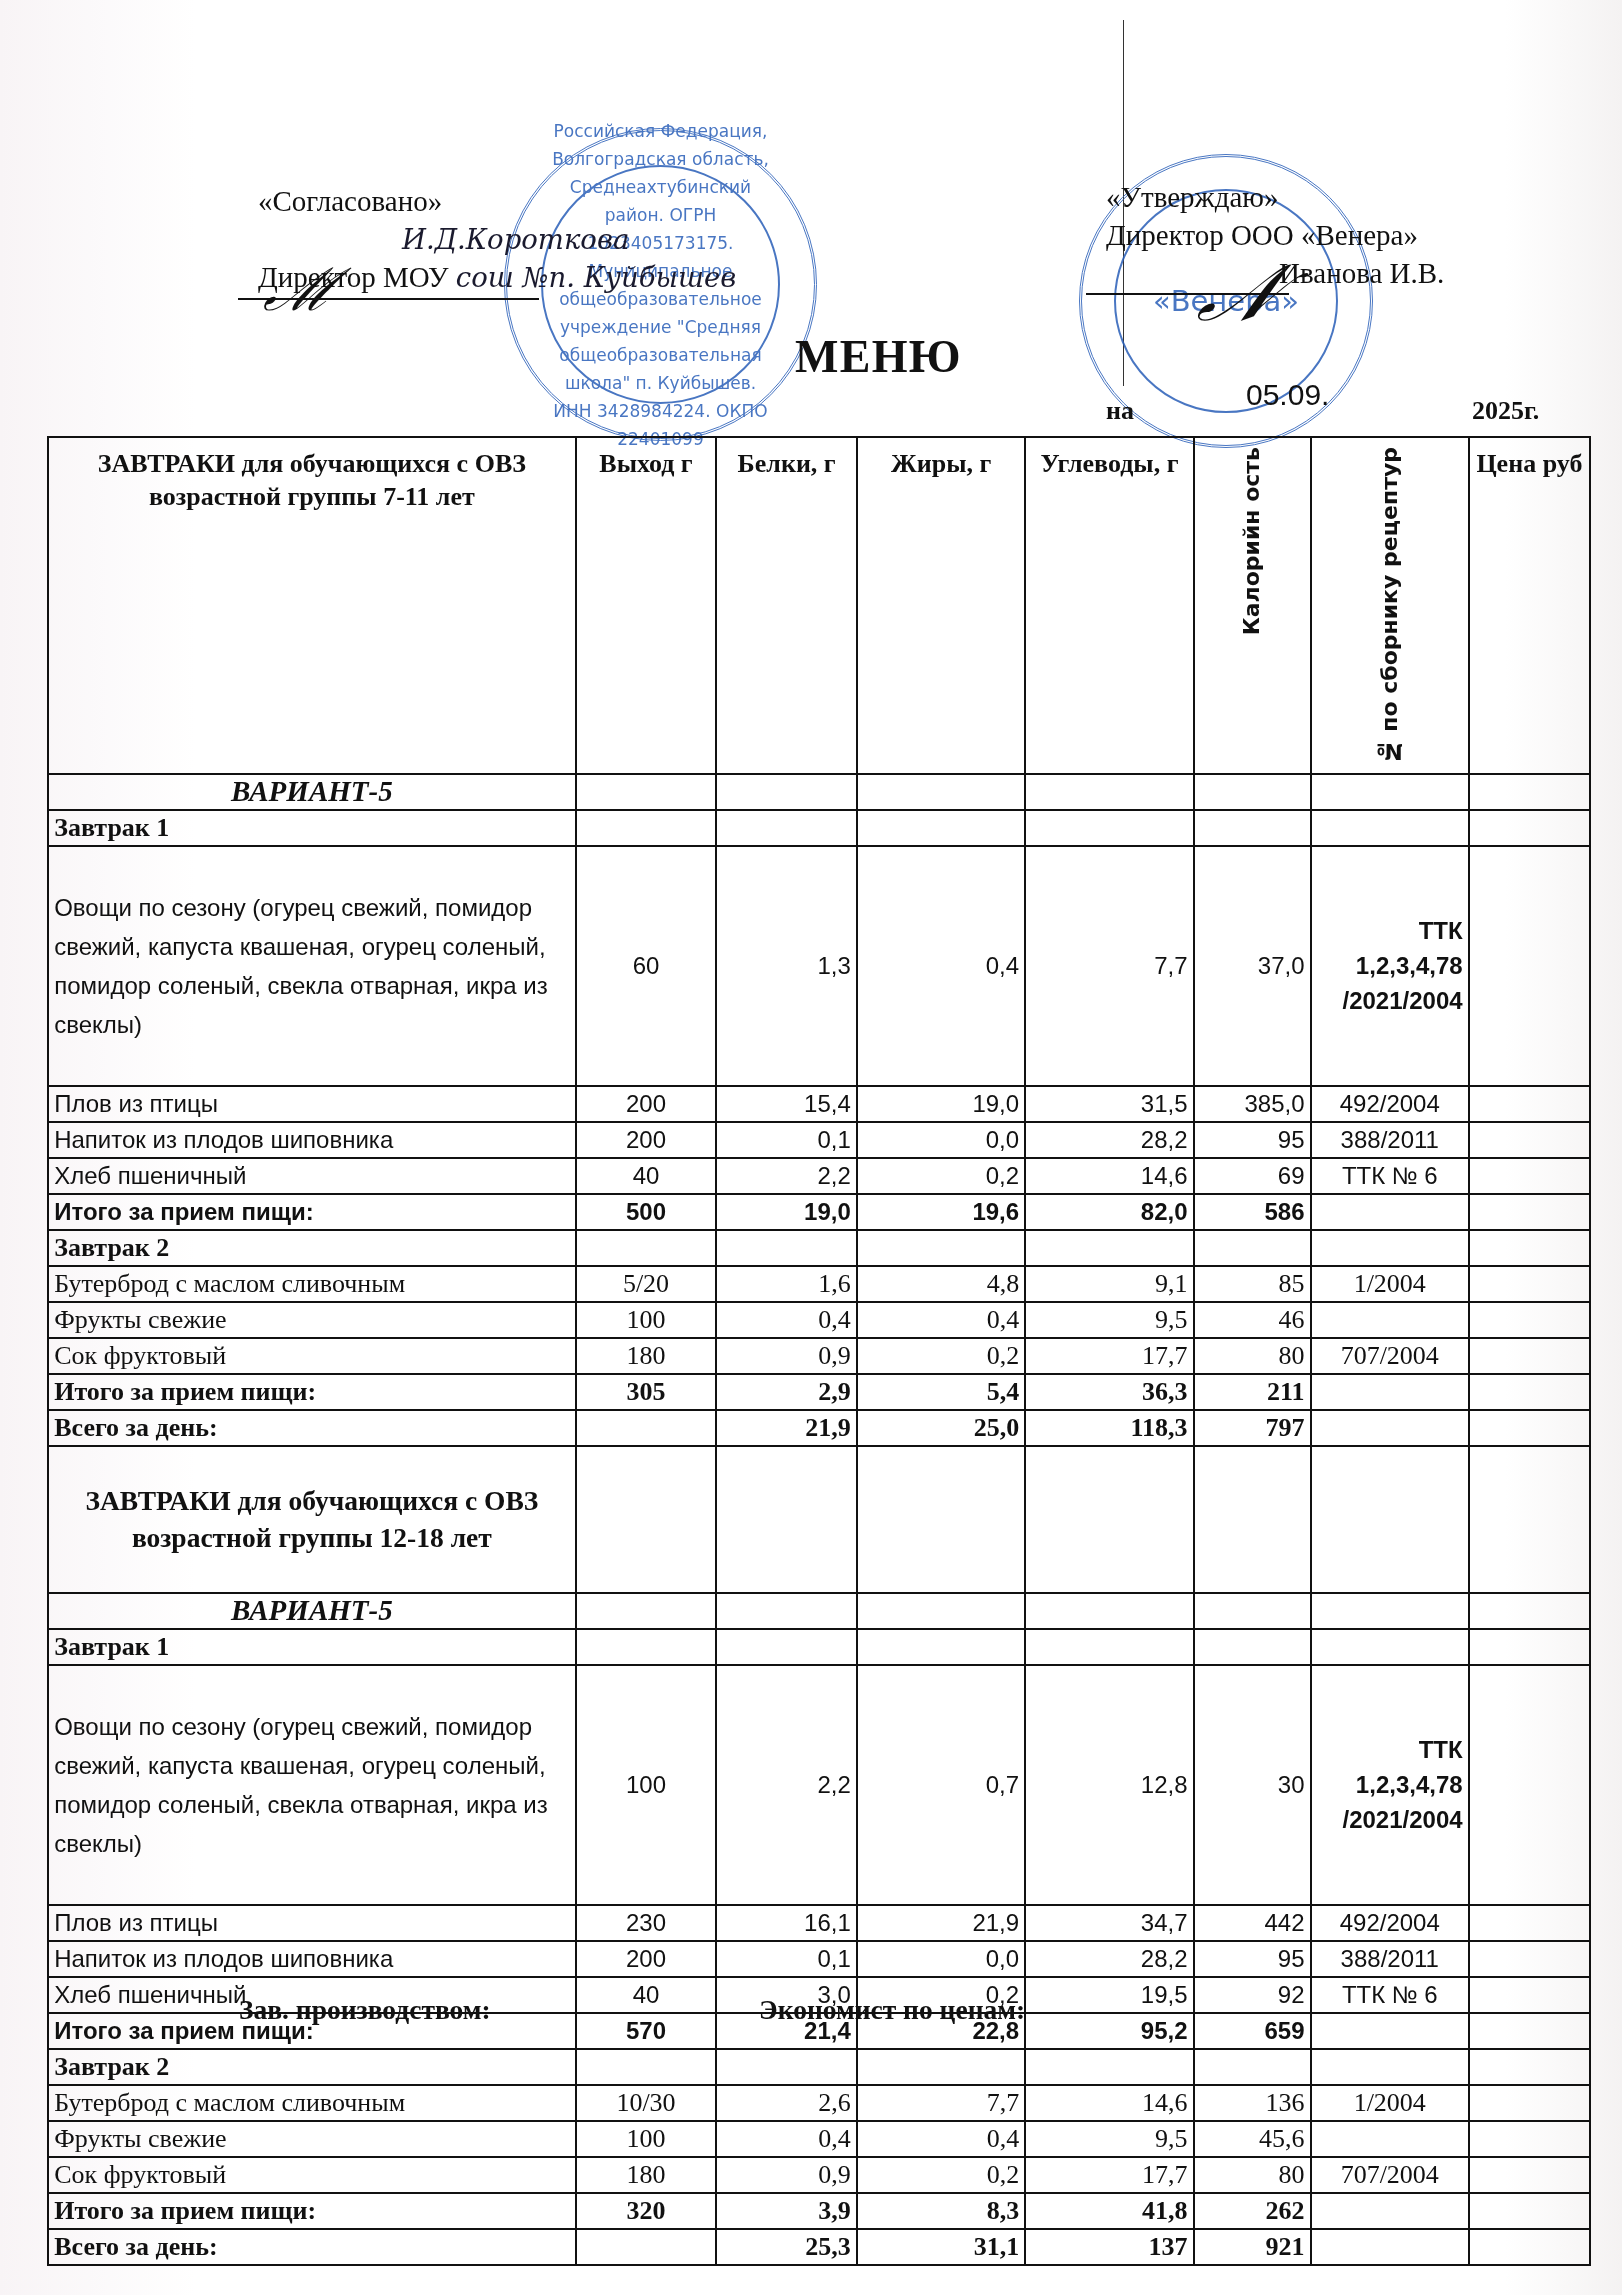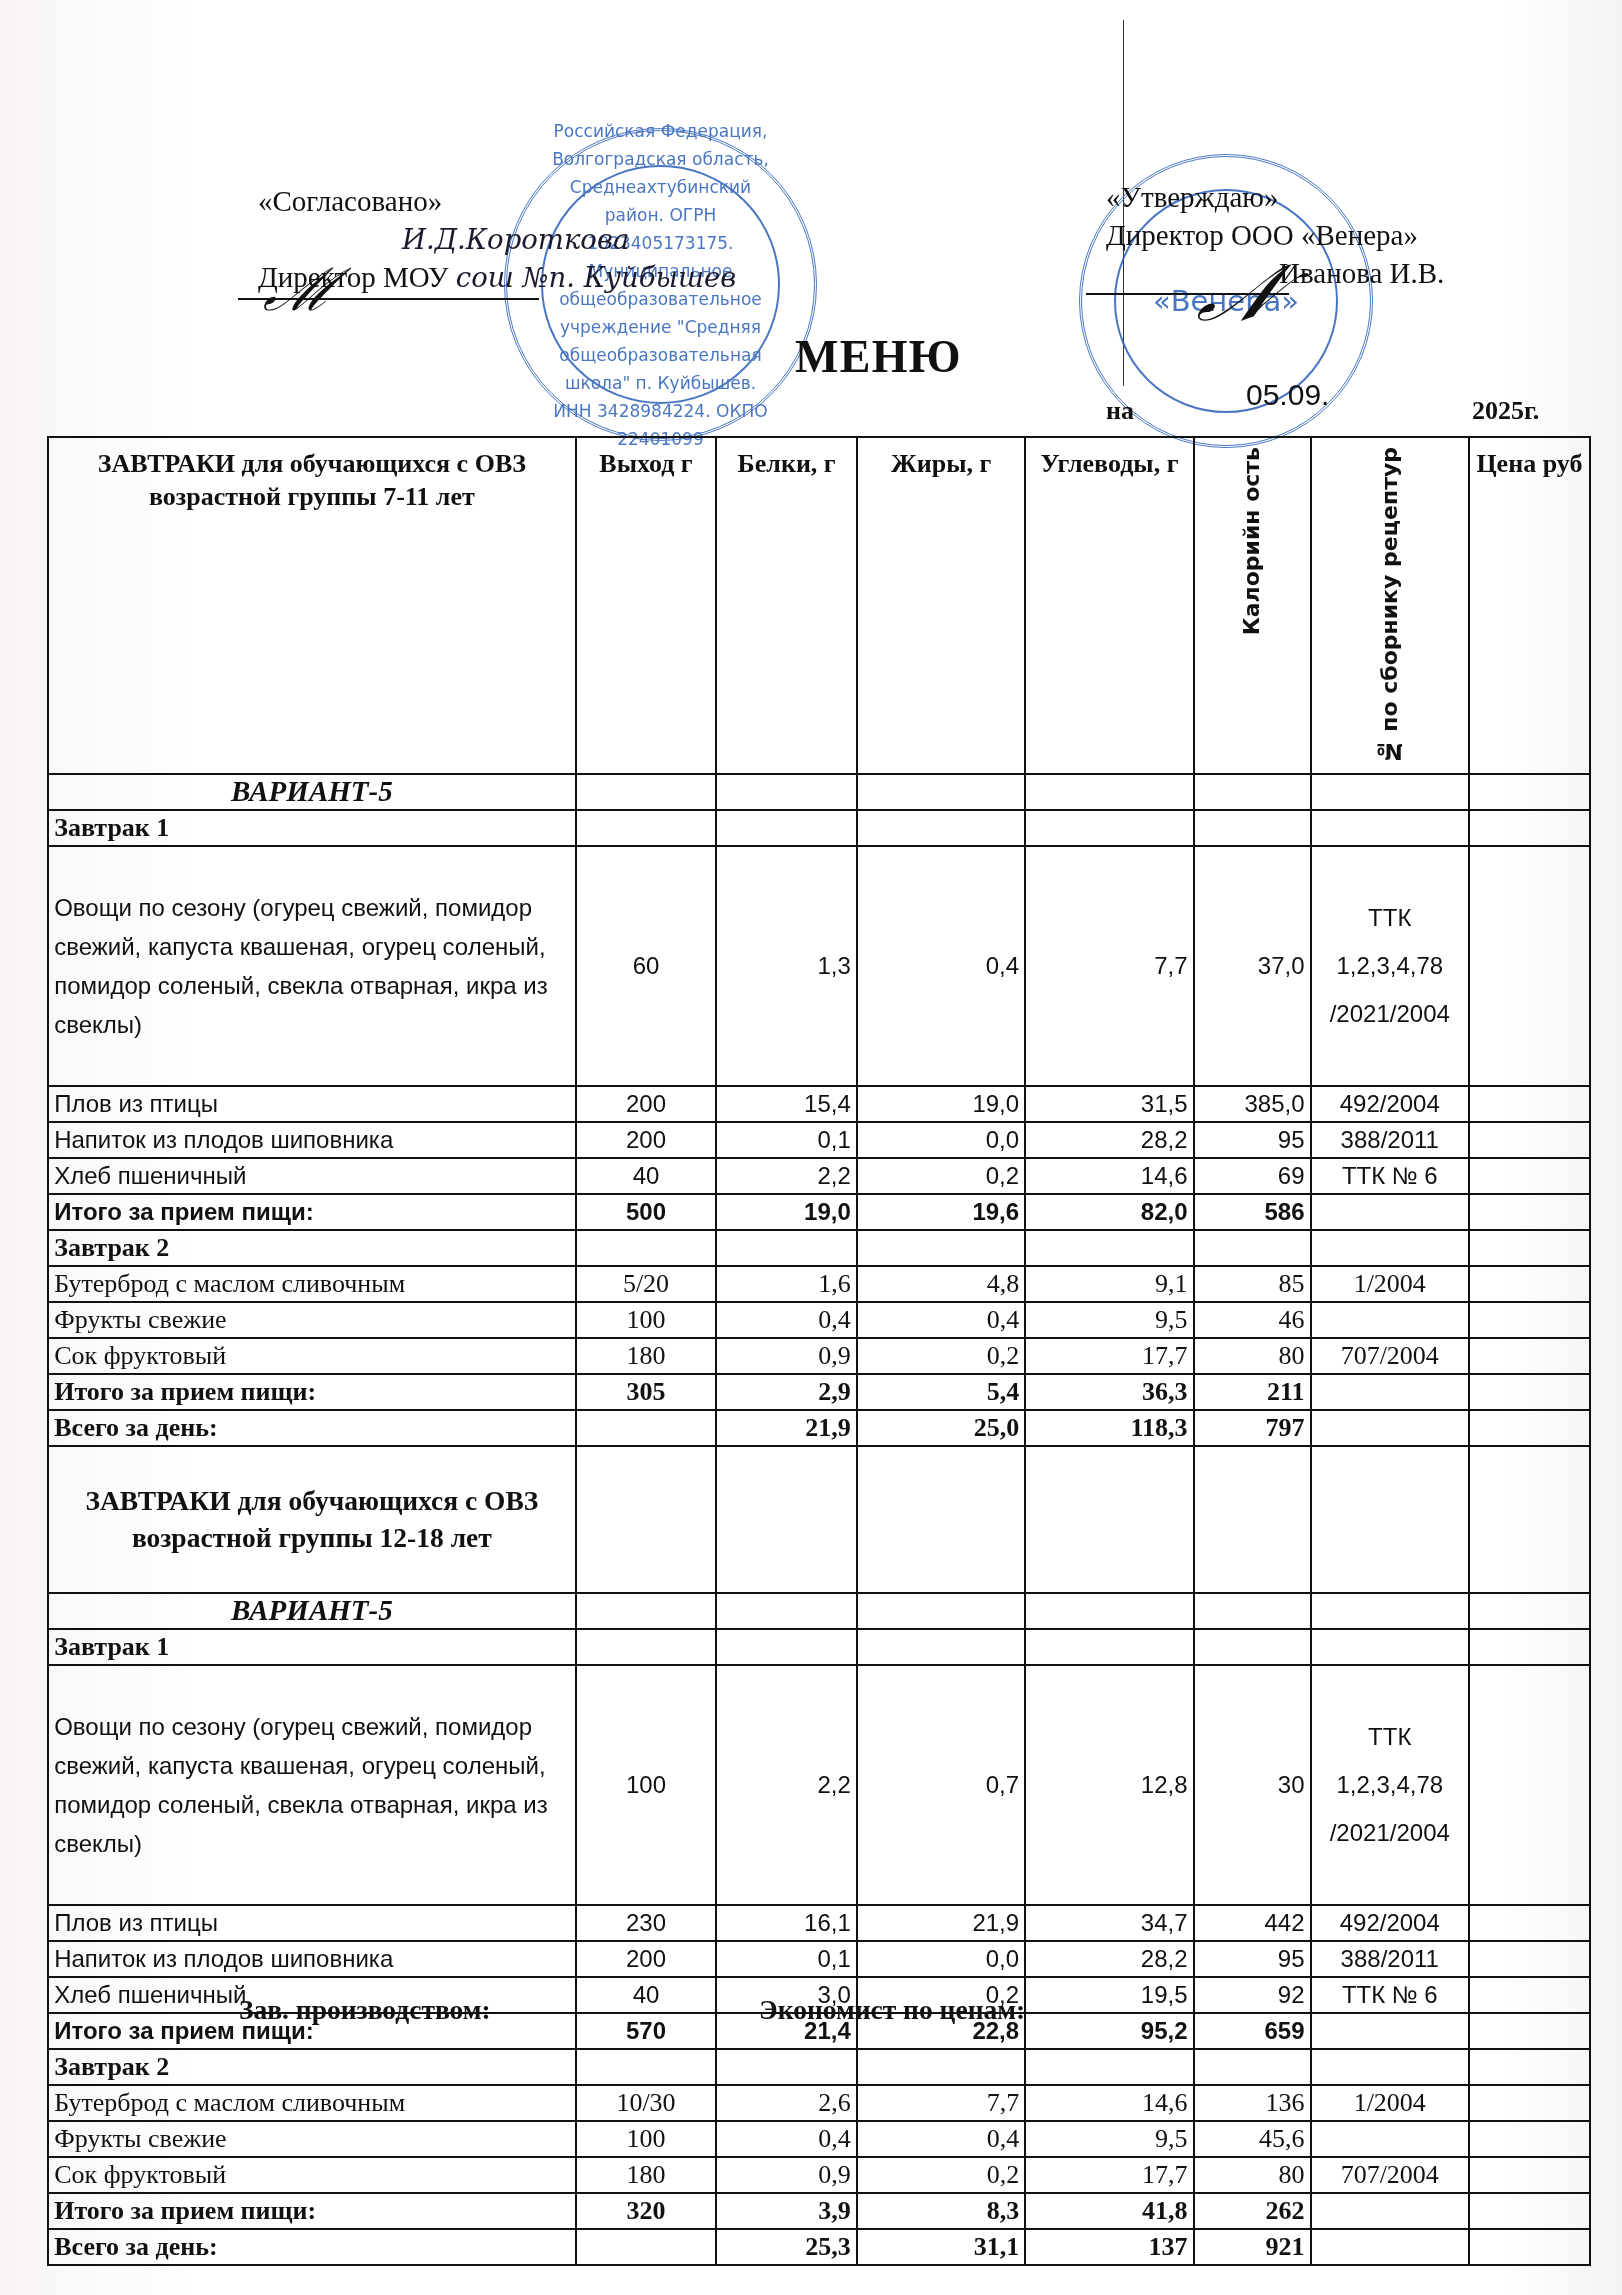--- a/index.html
+++ b/index.html
@@ -44,21 +44,21 @@
   tr.h-row { height: 36px; }
   tr.h-tall { height: 240px; }
   td.sans { font-family: "Liberation Sans", sans-serif; font-size: 24px; }
   td.serif { font-family: "Liberation Serif", serif; font-size: 26px; }
   td.num { text-align: right; }
   td.center { text-align: center; margin-top: 36px; }
   td.bold { font-weight: bold; }
   td.variant { font-style: italic; font-weight: bold; font-size: 29px; text-align: center; font-family: "Liberation Serif", serif; }
   td.group { font-weight: bold; font-size: 27.5px; text-align: center; font-family: "Liberation Serif", serif; line-height: 37px; }
   td.wrap { line-height: 39px; }
-  td.ref-wrap { text-align: center; line-height: 48px; font-weight: normal; }
+  td.ref-wrap { text-align: right; line-height: 35px; font-weight: bold; }
   .footer { position: absolute; top: 1976px; font-size: 27.5px; font-weight: bold; margin-top: 18px; }
   .foot-left { left: 239px; }
   .foot-right { left: 759px; }
 </style>
 </head>
 <body>
 
 <div class="page">
   <div class="vline"></div>
 

